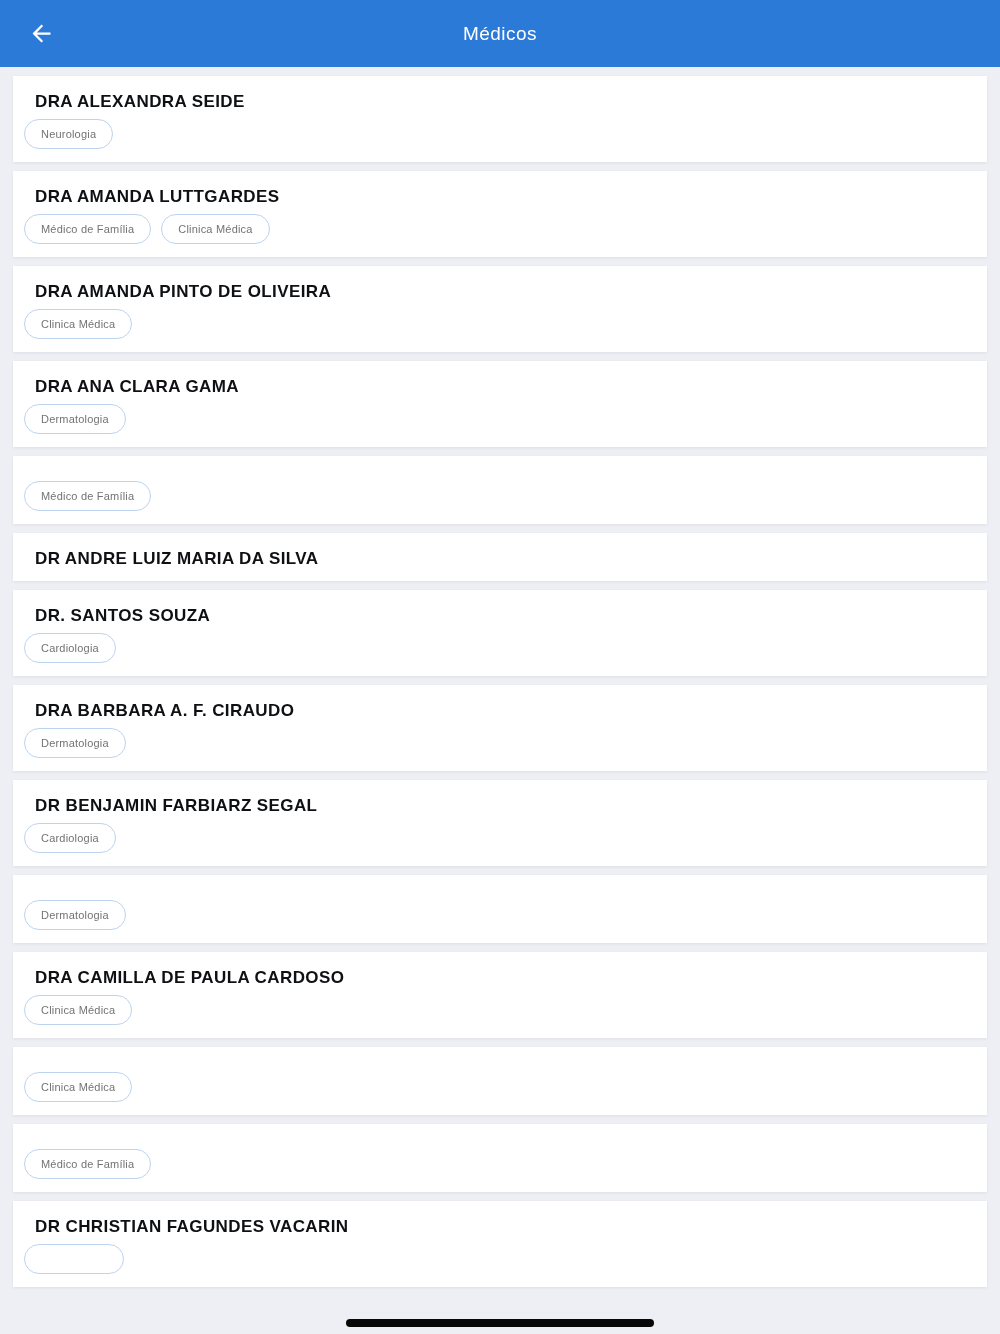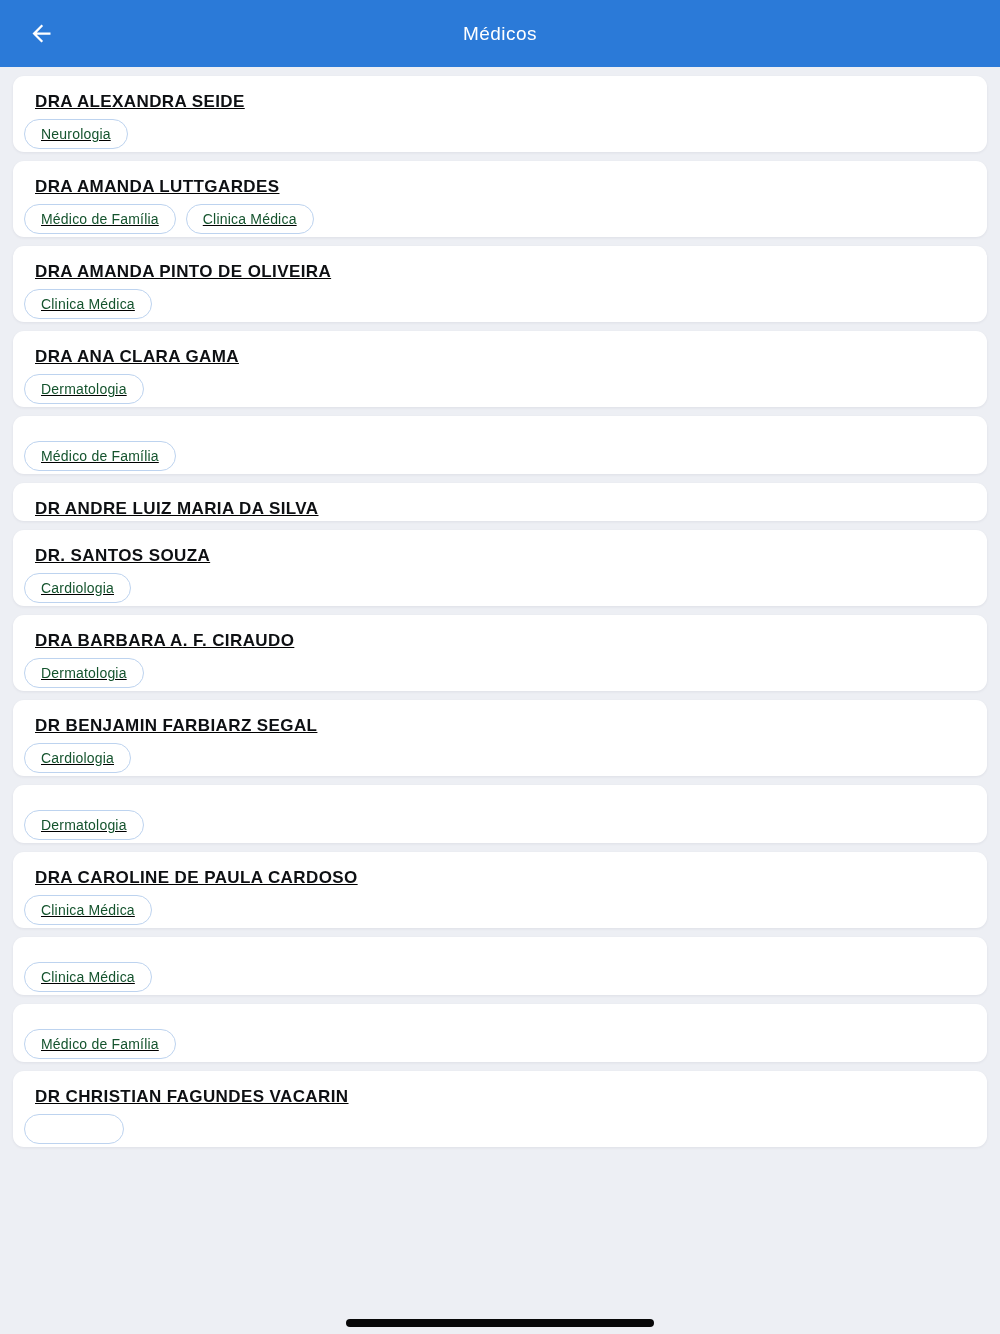--- a/index.html
+++ b/index.html
@@ -45,47 +45,46 @@
 
   
   .list {
     padding: 9px 13px 0 13px;
     display: flex;
     flex-direction: column;
     gap: 9px;
   }
   .card {
     background: #ffffff;
-    border-radius: 11px;
-    padding: 17px 20px 3px 11px;
+    border-radius: 0;
+    padding: 17px 20px 13px 11px;
     box-shadow: 0 1px 3px rgba(25, 35, 60, 0.07);
     cursor: pointer;
-    text-decoration: underline;
   }
   .doctor-name {
     margin-left: 11px;
     font-size: 17px;
     line-height: 18px;
     font-weight: bold;
     color: #0e1013;
     letter-spacing: 0.4px;
   }
   .chips {
     display: flex;
     flex-wrap: wrap;
     gap: 10px;
     margin-top: 8px;
   }
   .chip {
     border: 1.5px solid #bdd3ef;
-    color: #14532d;
+    color: #737373;
     background: #ffffff;
     border-radius: 17px;
     padding: 6px 16px;
-    font-size: 14px;
+    font-size: 11px;
     line-height: 16px;
     letter-spacing: 0.2px;
     white-space: nowrap;
   }
   .chip.empty { min-width: 66px; height: 16px; }
 
   
   .home-indicator {
     position: absolute;
     left: 346px;
@@ -162,21 +161,21 @@
       <div class="chips">
         <span class="chip">Cardiologia</span>
       </div>
     </div>
     <div class="card">
       <div class="chips">
         <span class="chip">Dermatologia</span>
       </div>
     </div>
     <div class="card">
-      <div class="doctor-name">DRA CAROLINE DE PAULA CARDOSO</div>
+      <div class="doctor-name">DRA CAMILLA DE PAULA CARDOSO</div>
       <div class="chips">
         <span class="chip">Clinica Médica</span>
       </div>
     </div>
     <div class="card">
       <div class="chips">
         <span class="chip">Clinica Médica</span>
       </div>
     </div>
     <div class="card">

